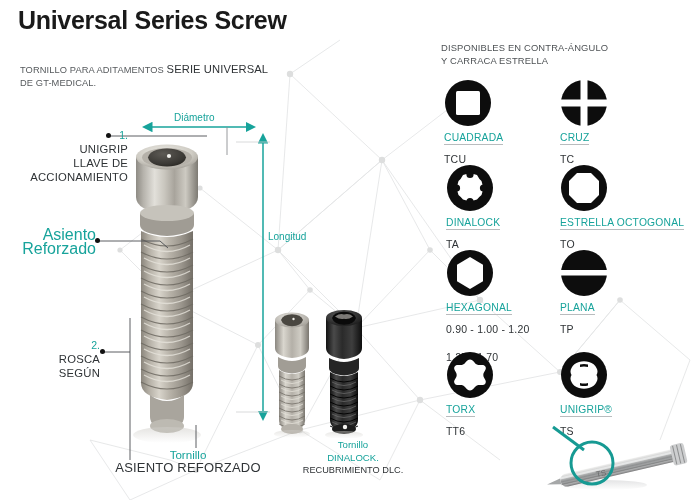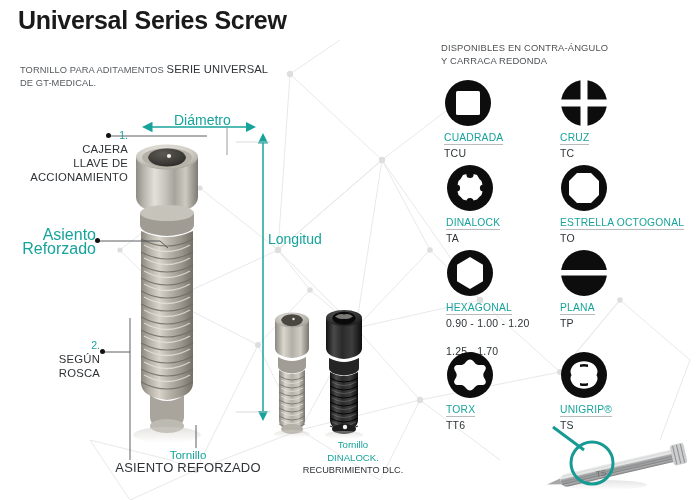--- a/index.html
+++ b/index.html
@@ -22,21 +22,21 @@
     font-size: 9.3px; color: #55595c; line-height: 12.5px;
     letter-spacing: 0.1px;
   }
   .subtitle .strong { font-size: 11.2px; color: #2f3336; }
 
   
   .poly-bg { position: absolute; left: 0; top: 0; width: 700px; height: 500px; }
 
   
   .dim-label {
-    position: absolute; color: #17a39b; font-size: 14px;
+    position: absolute; color: #17a39b; font-size: 10px;
     white-space: nowrap;
   }
   #diametro-label { left: 174px; top: 112px; }
   #longitud-label { left: 268px; top: 231px; }
 
   
   .callout {
     position: absolute; text-align: right; white-space: nowrap;
     line-height: 14px;
   }
@@ -73,21 +73,21 @@
   }
   .icon-cell { position: absolute; }
   .icon-box { position: relative; width: 48px; height: 48px; }
   .icon-name {
     font-size: 10.3px; color: #17a39b;
     letter-spacing: 0.2px; white-space: nowrap;
     border-bottom: 1.4px solid #b9bcbe; display: inline-block;
     padding-bottom: 1px;
   }
   .icon-code {
-    margin-top: 2px; font-size: 10.5px; color: #2f3336;
+    margin-top: 8px; font-size: 10.5px; color: #2f3336;
     letter-spacing: 0.2px; white-space: nowrap; line-height: 12px;
   }
 
   
   #driver-tool { position: absolute; left: 545px; top: 425px; }
 </style>
 </head>
 <body>
 
 <div id="root">
@@ -365,50 +365,50 @@
       <path d="M196 425 L196 448"></path>
     </g>
   </svg>
 
   <div class="dot" style="left:106px;top:133px"></div>
   <div class="dot" style="left:95px;top:238px"></div>
   <div class="dot" style="left:100px;top:349px"></div>
 
   <div class="callout" id="callout-1">
     <div class="num">1.</div>
-    <div class="body">CAJERA</div>
+    <div class="body">UNIGRIP</div>
     <div class="body">LLAVE DE</div>
     <div class="body">ACCIONAMIENTO</div>
   </div>
 
   <div class="callout" id="callout-asiento">
     <div class="teal">Asiento</div>
     <div class="teal">Reforzado</div>
   </div>
 
   <div class="callout" id="callout-2">
     <div class="num">2.</div>
+    <div class="body">ROSCA</div>
     <div class="body">SEGÚN</div>
-    <div class="body">ROSCA</div>
   </div>
 
   <div class="caption" id="cap-left">
     <div class="teal">Tornillo</div>
     <div class="dark">ASIENTO REFORZADO</div>
   </div>
 
   <div class="caption" id="cap-right">
     <div class="teal">Tornillo</div>
     <div class="teal">DINALOCK.</div>
     <div class="dark">RECUBRIMIENTO DLC.</div>
   </div>
 
   <div class="grid-head">
     <span>DISPONIBLES EN CONTRA-ÁNGULO</span><br>
-    <span>Y CARRACA REDONDA</span>
+    <span>Y CARRACA ESTRELLA</span>
   </div>
 
   <div class="icon-cell" style="left:444px;top:79px">
     <div class="icon-box">
       <svg viewBox="0 0 48 48" width="48" height="48">
         <circle cx="24" cy="24" r="23" fill="#0d0d0d"></circle>
         <rect x="12" y="12" width="24" height="24" rx="1.5" fill="#fff"></rect>
       </svg>
     </div>
     <div class="icon-name">CUADRADA</div>

